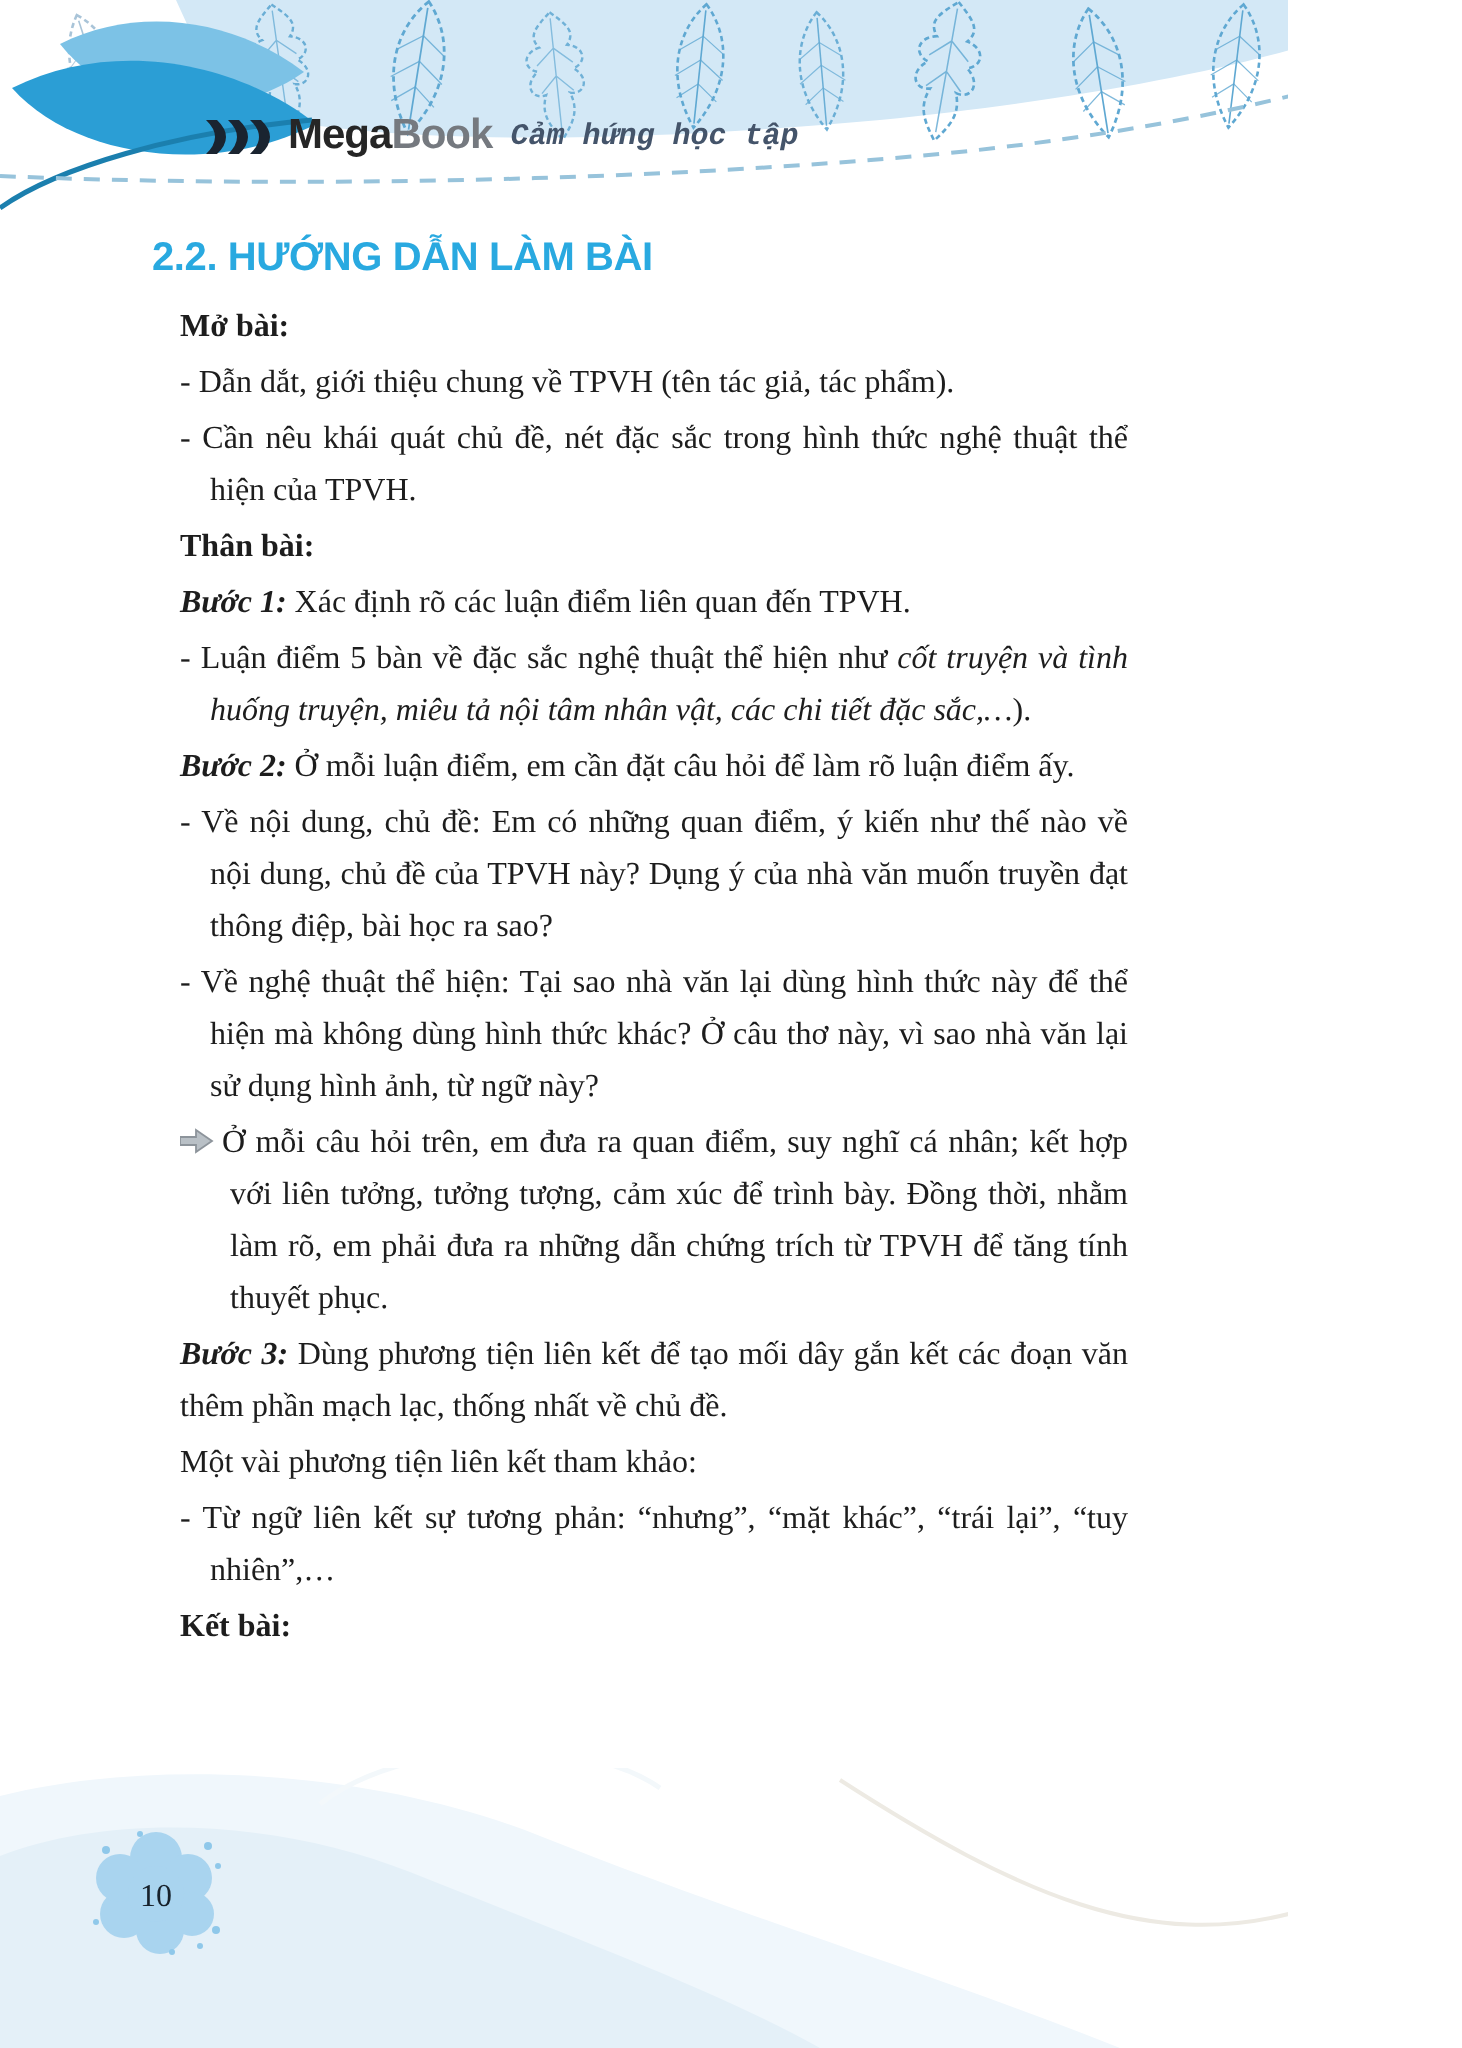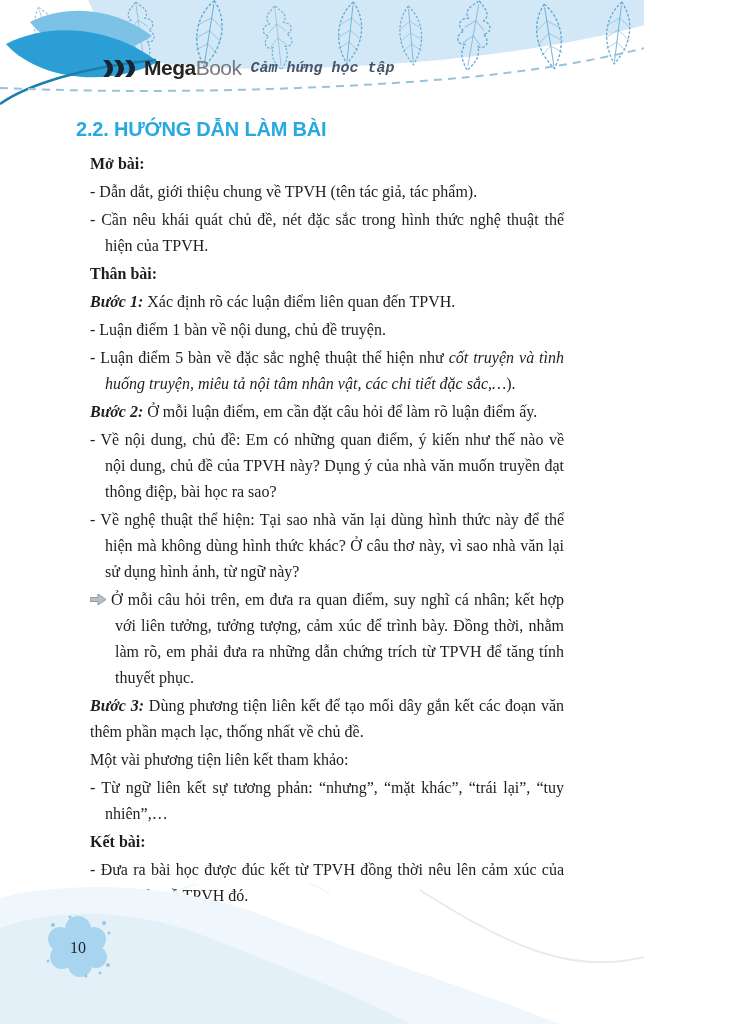--- a/index.html
+++ b/index.html
@@ -14,21 +14,21 @@
   
   .header-art{position:absolute;top:0;left:0;}
   .logo{
     position:absolute;left:103px;top:56px;
     display:flex;align-items:center;
     font-family:"Liberation Sans","DejaVu Sans",sans-serif;
     white-space:nowrap;
   }
   .logo-marks{display:inline-block;margin-right:5px;line-height:0;}
   .brand-mega{font-size:21px;font-weight:700;color:#262626;letter-spacing:-0.5px;}
-  .brand-book{font-size:21px;font-weight:400;color:#75797f;letter-spacing:-0.5px;}
+  .brand-book{font-size:21px;font-weight:700;color:#75797f;letter-spacing:-0.5px;}
   .tagline{
     margin-left:9px;font-size:15px;font-style:italic;font-weight:bold;
     color:#44546a;font-family:Liberation Mono, monospace;
   }
   
   .doc{
     position:relative;
     padding:116px 66px 0 76px;
     font-size:16px;line-height:26px;
   }
@@ -128,21 +128,20 @@
     <p class="h">Mở bài:</p>
 
     <p class="b"><span>-</span> <span>Dẫn dắt, giới thiệu chung về TPVH (tên tác giả, tác phẩm).</span></p>
 
     <p class="b"><span>-</span> <span>Cần nêu khái quát chủ đề, nét đặc sắc trong hình thức nghệ thuật thể hiện của TPVH.</span></p>
 
     <p class="h">Thân bài:</p>
 
     <p class="s"><span class="lead">Bước 1:</span> <span>Xác định rõ các luận điểm liên quan đến TPVH.</span></p>
 
-    <p class="b"><span>-</span> <span>Luận điểm 1 bàn về nội dung, chủ đề truyện.</span></p>
 
     <p class="b"><span>-</span> <span>Luận điểm 5 bàn về đặc sắc nghệ thuật thể hiện như </span><i>cốt truyện và tình huống truyện, miêu tả nội tâm nhân vật, các chi tiết đặc sắc,…</i><span>).</span></p>
 
     <p class="s"><span class="lead">Bước 2:</span> <span>Ở mỗi luận điểm, em cần đặt câu hỏi để làm rõ luận điểm ấy.</span></p>
 
     <p class="b"><span>-</span> <span>Về nội dung, chủ đề: Em có những quan điểm, ý kiến như thế nào về nội dung, chủ đề của TPVH này? Dụng ý của nhà văn muốn truyền đạt thông điệp, bài học ra sao?</span></p>
 
     <p class="b"><span>-</span> <span>Về nghệ thuật thể hiện: Tại sao nhà văn lại dùng hình thức này để thể hiện mà không dùng hình thức khác? Ở câu thơ này, vì sao nhà văn lại sử dụng hình ảnh, từ ngữ này?</span></p>
 
     <p class="a"><svg class="arrow-icon" width="17" height="13" viewBox="0 0 17 13">
@@ -152,21 +151,20 @@
     <p class="s"><span class="lead">Bước 3:</span> <span>Dùng phương tiện liên kết để tạo mối dây gắn kết các đoạn văn thêm phần mạch lạc, thống nhất về chủ đề.</span></p>
 
     <p>Một vài phương tiện liên kết tham khảo:</p>
 
 
     <p class="b"><span>-</span> <span>Từ ngữ liên kết sự tương phản: “nhưng”, “mặt khác”, “trái lại”, “tuy nhiên”,…</span></p>
 
     <p class="h">Kết bài:</p>
 
 
-    <p class="b"><span>-</span> <span>Đưa ra bài học được đúc kết từ TPVH đồng thời nêu lên cảm xúc của bản thân về TPVH đó.</span></p>
   </div>
 
   <svg class="footer-art" width="731" height="140" viewBox="0 0 140 28 731 140" style="left:0">
   </svg>
   <svg class="footer-art" width="731" height="140" viewBox="0 0 731 140">
 
     <path d="M0 14 C 80 -6 190 2 270 34 C 370 74 470 104 560 140 L0 140 Z" fill="#f0f7fc"></path>
     <path d="M0 44 C 56 22 140 26 205 52 C 290 86 360 112 410 140 L0 140 Z" fill="#e4f0f8"></path>
 
     <path d="M420 6 C 510 64 575 92 648 72 C 694 59 714 80 731 94" fill="none" stroke="#edeae3" stroke-width="2"></path>

